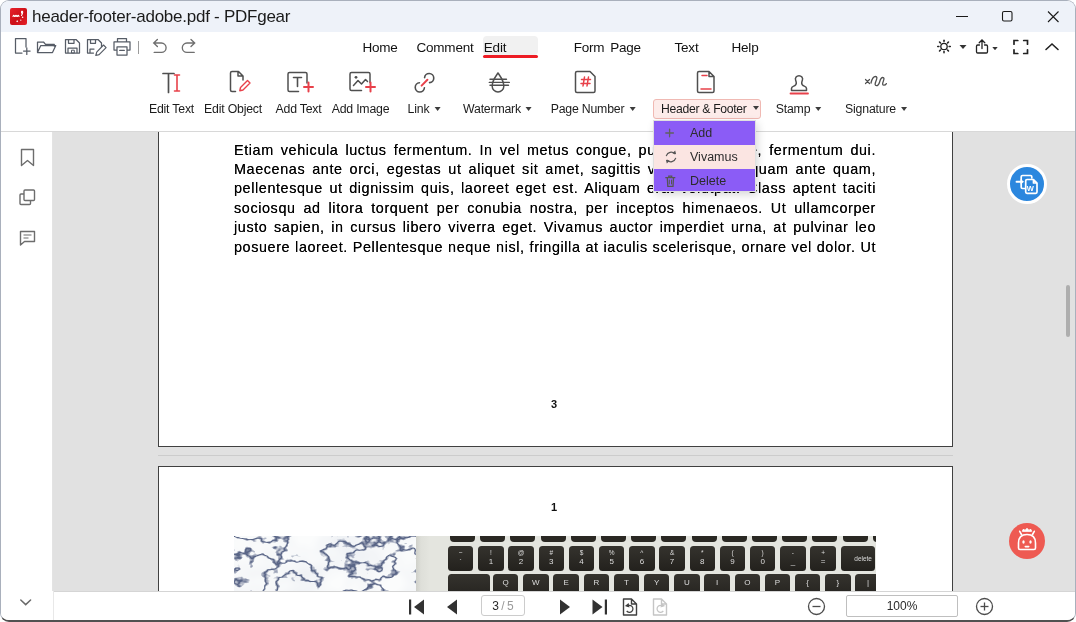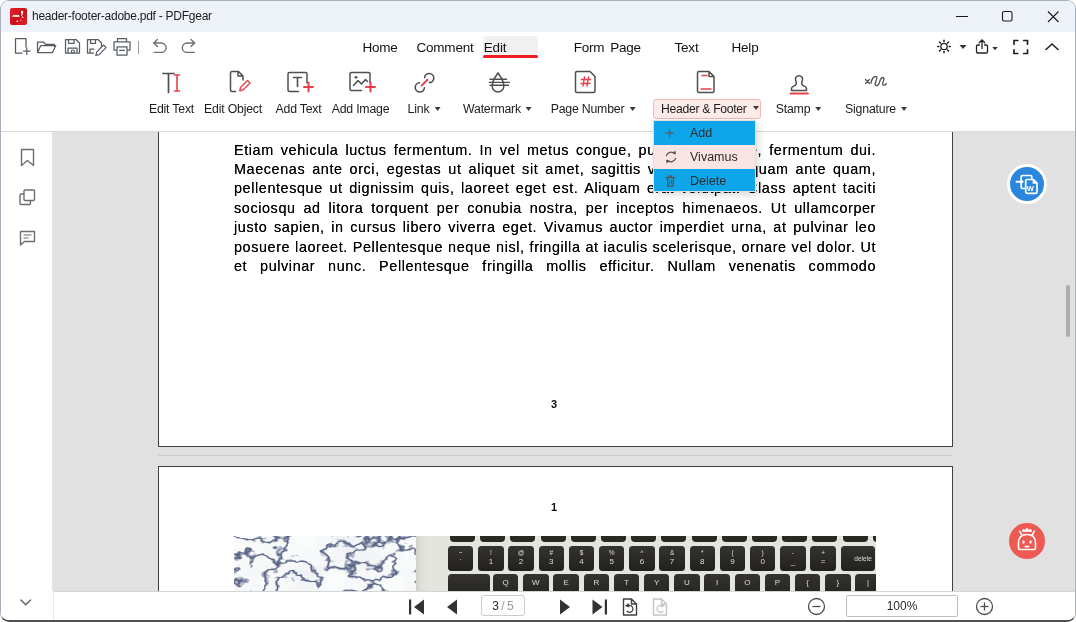--- a/index.html
+++ b/index.html
@@ -1,20 +1,20 @@
 <!DOCTYPE html>
 <html><head><meta charset="utf-8">
 <style>
 * { margin:0; padding:0; box-sizing:border-box; }
 html,body { width:1076px; height:622px; background:#fff; font-family:"Liberation Sans",sans-serif; overflow:hidden; }
 #win { position:absolute; left:0; top:0; width:1076px; height:622px; border:1px solid #a9b0bc; border-bottom:2px solid #515151; border-radius:9px; overflow:hidden; background:#fff; }
 .abs { position:absolute; }
 
 #titlebar { position:absolute; left:0; top:0; width:100%; height:31px; background:#eef2f9; }
-#title-text { position:absolute; left:31px; top:0; height:31px; line-height:31px; font-size:12px; letter-spacing:-0.25px; color:#1b1b1b; }
+#title-text { position:absolute; left:31px; top:0; height:31px; line-height:31px; font-size:17px; letter-spacing:-0.25px; color:#1b1b1b; }
 
 #menubar { position:absolute; left:0; top:31px; width:100%; height:31px; background:#fff; }
 .menu-item { position:absolute; top:0; height:31px; line-height:31px; font-size:13.5px; letter-spacing:-0.2px; color:#111; transform:translateX(-50%); }
 #edit-tab-bg { position:absolute; left:482px; top:3.5px; width:55px; height:19px; background:#f1f1f1; border-radius:4px; }
 #edit-underline { position:absolute; left:481.5px; top:23px; width:55.5px; height:2.6px; background:#ed1c24; border-radius:1.5px; }
 
 #toolbar { position:absolute; left:0; top:62px; width:100%; height:69px; background:#fff; border-bottom:1px solid #d8d8d8; }
 .tool-label { position:absolute; top:37px; height:18px; line-height:18px; font-size:12.3px; letter-spacing:-0.2px; color:#1c1c1c; transform:translateX(-50%); white-space:nowrap; }
 .dda { display:inline-block; width:0; height:0; border-left:3.8px solid transparent; border-right:3.8px solid transparent; border-top:4.6px solid #3c3c3c; vertical-align:middle; margin-left:5px; margin-bottom:2px; }
 
@@ -38,21 +38,21 @@
 #bottombar { position:absolute; left:0; top:590px; width:1076px; height:30px; background:#fff; border-top:1px solid #d5d5d5; }
 #pageinput { position:absolute; left:480px; top:3px; width:44px; height:21px; border:1px solid #ccc; border-radius:3px; background:#fff; text-align:center; line-height:20px; font-size:12px; color:#2a2a2a; }
 #pageinput span { color:#9a9a9a; }
 #zoombox { position:absolute; left:845px; top:2.5px; width:112px; height:22px; border:1px solid #bfbfbf; border-radius:2px; background:#fff; text-align:center; line-height:21px; font-size:12px; color:#2a2a2a; }
 
 #btn-blue { position:absolute; left:1006px; top:32px; width:40px; height:40px; border-radius:50%; background:#2b87de; border:3px solid #fff; }
 #btn-red { position:absolute; left:1008px; top:391px; width:36px; height:36px; border-radius:50%; background:#ee5a52; }
 #scrollthumb { position:absolute; left:1065px; top:153px; width:4px; height:52px; background:#aeaeae; border-radius:2px; }
 
 #hf-btn { position:absolute; left:652px; top:35.5px; width:108px; height:20px; background:#fdecea; border:1px solid #f0b9b3; border-radius:3px; line-height:18px; font-size:12.2px; letter-spacing:-0.3px; color:#1c1c1c; text-align:left; padding-left:7px; white-space:nowrap; }
-#dropdown { position:absolute; left:652px; top:119px; width:103px; height:72px; background:#0ea5e9; border:1px solid #e0e0e0; box-shadow:2px 3px 8px rgba(0,0,0,0.15); z-index:30; }
+#dropdown { position:absolute; left:652px; top:119px; width:103px; height:72px; background:#8b5cf6; border:1px solid #e0e0e0; box-shadow:2px 3px 8px rgba(0,0,0,0.15); z-index:30; }
 .dd-item { position:absolute; left:0; width:100%; height:24px; line-height:24px; font-size:12.5px; color:#2c2c2c; }
 .dd-item .txt { position:absolute; left:36px; top:0; }
 .dd-item .ic { position:absolute; left:9px; top:4px; }
 #dd-update { background:#fbe5e2; }
 </style></head>
 <body>
 <div id="win">
 
 <div id="titlebar">
 <svg class="abs" style="left:9px;top:7px" width="17" height="17" viewBox="0 0 17 17">
@@ -209,21 +209,20 @@
 <div id="main">
 <div id="sidebar"></div>
 <div id="page1">
 <div id="doctext">
 <div class="docline">Etiam vehicula luctus fermentum. In vel metus congue, pulvinar mi vitae, fermentum dui.</div>
 <div class="docline">Maecenas ante orci, egestas ut aliquet sit amet, sagittis vitae risus. Aliquam ante quam,</div>
 <div class="docline">pellentesque ut dignissim quis, laoreet eget est. Aliquam erat volutpat. Class aptent taciti</div>
 <div class="docline">sociosqu ad litora torquent per conubia nostra, per inceptos himenaeos. Ut ullamcorper</div>
 <div class="docline">justo sapien, in cursus libero viverra eget. Vivamus auctor imperdiet urna, at pulvinar leo</div>
 <div class="docline">posuere laoreet. Pellentesque neque nisl, fringilla at iaculis scelerisque, ornare vel dolor. Ut</div>
-<div class="docline">et pulvinar nunc. Pellentesque fringilla mollis efficitur. Nullam venenatis commodo</div>
 </div>
 <div class="pgnum" style="left:395px;top:326px">3</div>
 </div>
 <div id="pgsep"></div>
 <div id="page2">
 <div class="pgnum" style="left:395px;top:34px">1</div>
 <div id="photo">
 <svg class="abs" style="left:0;top:0" width="182" height="130" viewBox="0 0 182 130">
 <defs>
 <filter id="vn" x="0" y="0" width="100%" height="100%">

